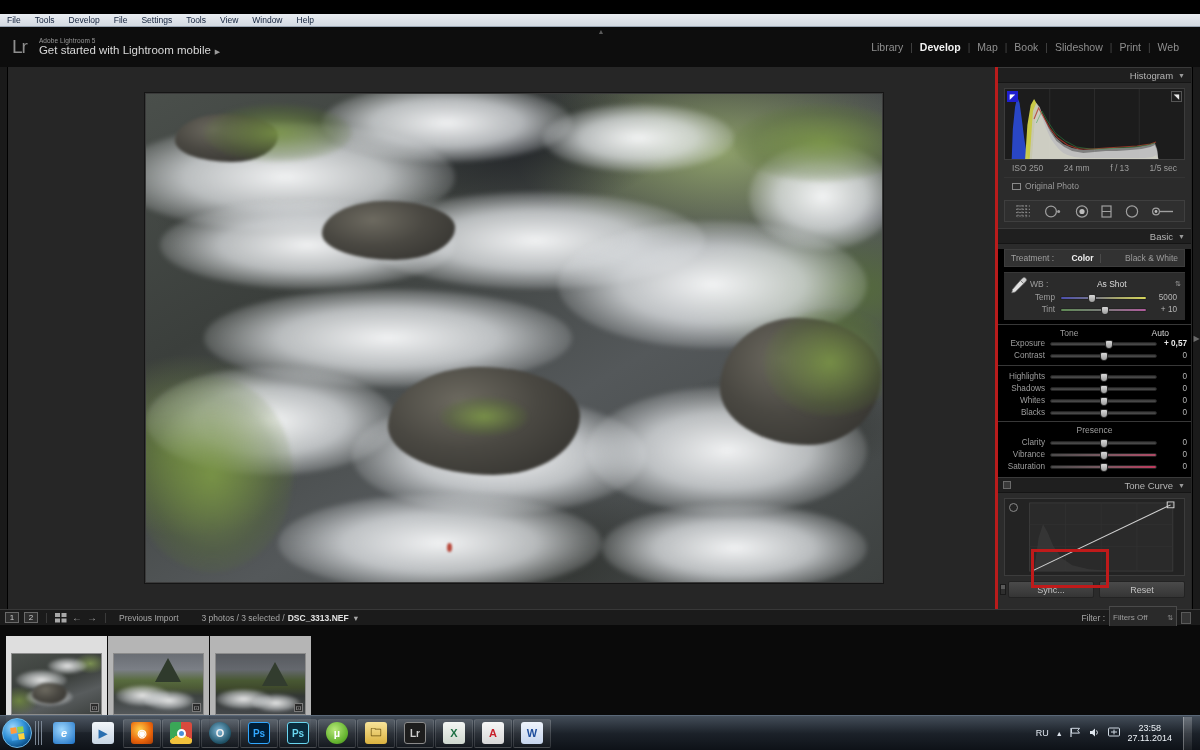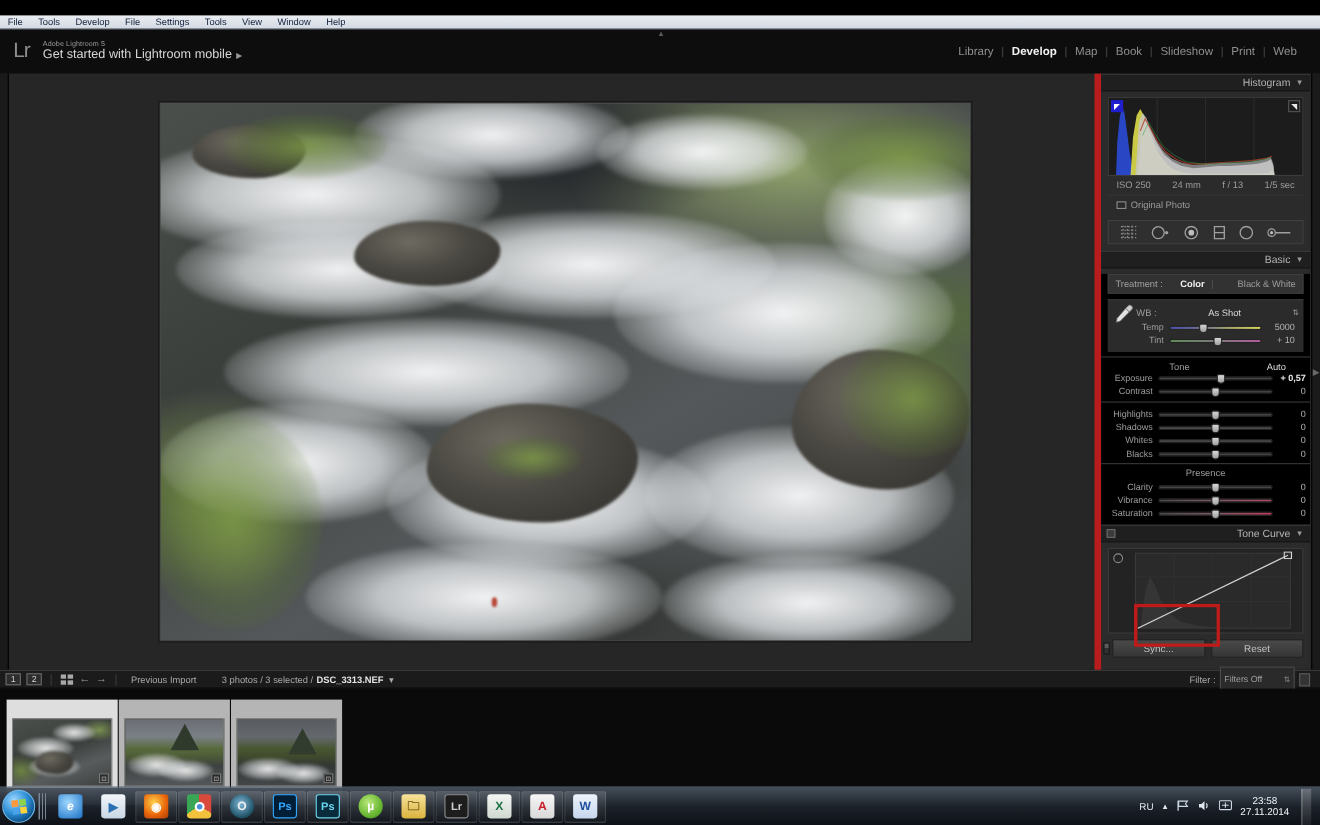--- a/index.html
+++ b/index.html
@@ -127,21 +127,21 @@
     position: absolute; border-radius: 50%;
     background: radial-gradient(ellipse at center, rgba(124,152,70,.85) 0%, rgba(90,115,52,.35) 55%, rgba(80,100,50,0) 80%);
     filter: blur(2px);
   }
   .red-dot { position: absolute; left: 41%; top: 92%; width: 5px; height: 9px;
     background: #b8473a; border-radius: 50%; filter: blur(1px); }
 
   
   .rpanel {
     position: absolute; right: 9px; top: 0; width: 196px; height: 542px;
-    background: #2b2b2b; border-left: 6px solid #b91c1c;
+    background: #2b2b2b; border-left: 3px solid #b91c1c;
     overflow: hidden;
   }
   .pgroup-hdr {
     height: 16px; display: flex; align-items: center; justify-content: flex-end;
     padding-right: 6px; background: #1f1f1f; border-top: 1px solid #3a3a3a;
     border-bottom: 1px solid #151515;
   }
   .pgroup-hdr .t { font-size: 9.5px; color: #b4b4b4; }
   .pgroup-hdr .tri { font-size: 7px; color: #9a9a9a; margin-left: 5px; }
   .pgroup-hdr .lefticon {

